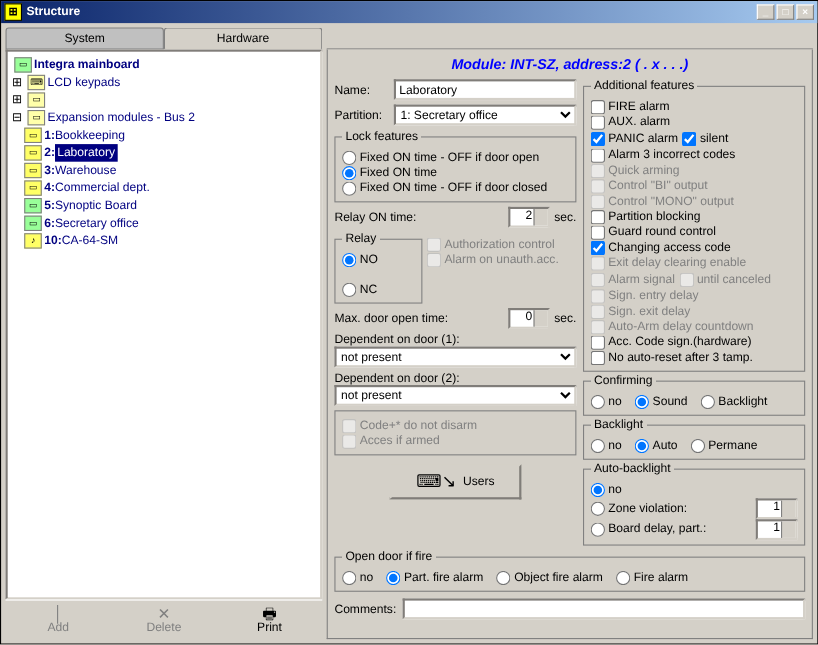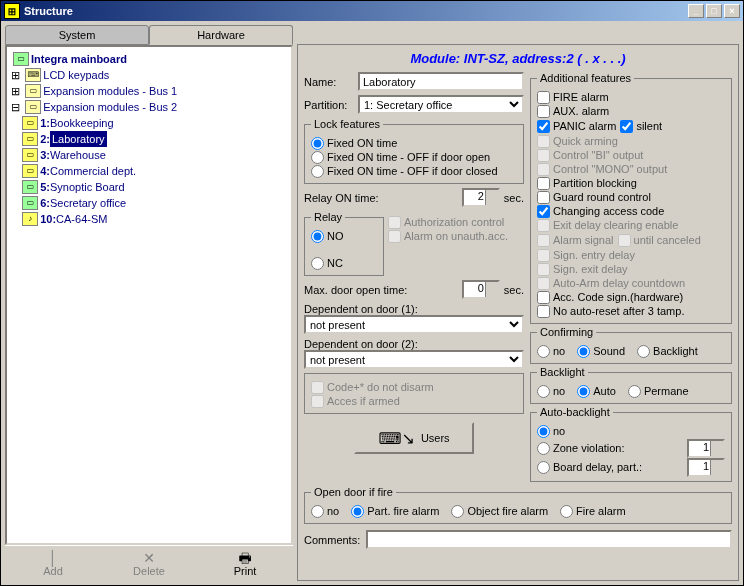--- a/index.html
+++ b/index.html
@@ -66,21 +66,21 @@
  </div>
  <div class="body">
   <div class="leftpane">
    <div class="tabs">
     <div class="tab inactive">System</div>
     <div class="tab active">Hardware</div>
    </div>
    <div class="treebox">
     <div class="treeline"><span class="ticon g">▭</span><span class="root">Integra mainboard</span></div>
     <div class="treeline"><span>⊞ </span><span class="ticon">⌨</span><span class="lbl">LCD keypads</span></div>
-    <div class="treeline"><span>⊞ </span><span class="ticon">▭</span><span class="lbl">Expansion modules - Bus 1</span></div>
+    <div class="treeline"><span>⊞ </span><span class="ticon">▭</span></div>
     <div class="treeline"><span>⊟ </span><span class="ticon">▭</span><span class="lbl">Expansion modules - Bus 2</span></div>
     <div class="treeline"><span>   </span><span class="ticon y">▭</span> <span class="num">1:</span> <span class="lbl">Bookkeeping</span></div>
     <div class="treeline sel"><span>   </span><span class="ticon y">▭</span> <span class="num">2:</span> <span class="lbl">Laboratory</span></div>
     <div class="treeline"><span>   </span><span class="ticon y">▭</span> <span class="num">3:</span> <span class="lbl">Warehouse</span></div>
     <div class="treeline"><span>   </span><span class="ticon y">▭</span> <span class="num">4:</span> <span class="lbl">Commercial dept.</span></div>
     <div class="treeline"><span>   </span><span class="ticon g">▭</span> <span class="num">5:</span> <span class="lbl">Synoptic Board</span></div>
     <div class="treeline"><span>   </span><span class="ticon g">▭</span> <span class="num">6:</span> <span class="lbl">Secretary office</span></div>
     <div class="treeline"><span>   </span><span class="ticon y">♪</span><span class="num">10:</span> <span class="lbl">CA-64-SM</span></div>
    </div>
    <div class="btnrow">
@@ -109,26 +109,26 @@
                 <span class="flbl">Name:</span>
                 <input type="text" style="flex: 1 1 0%;" value="Laboratory">
               </div>
       <div class="row">
                 <span class="flbl">Partition:</span>
                 <select style="flex:1"><option>1: Secretary office</option></select>
               </div>
       <fieldset>
        <legend>Lock features</legend>
        <label class="rb">
+                  <input type="radio" name="lk" style="">
+                  <span>Fixed ON time - OFF if door open</span>
+                </label>
+       <label class="rb">
                   <input type="radio" name="lk" checked="" style="">
                   <span>Fixed ON time</span>
-                </label>
-       <label class="rb">
-                  <input type="radio" name="lk" style="">
-                  <span>Fixed ON time - OFF if door open</span>
                 </label>
        <label class="rb">
                   <input type="radio" name="lk" style="">
                   <span>Fixed ON time - OFF if door closed</span>
                 </label>
       </fieldset>
       <div class="row">
                 <span style="flex:1">Relay ON time:</span>
                 <div class="spin">2</div>
                 <span>sec.</span>
@@ -195,20 +195,24 @@
        <div class="row">
         <label class="cb">
                     <input type="checkbox" checked="" style="">
                     <span>PANIC alarm</span>
                   </label>
         <label class="cb">
                     <input type="checkbox" checked="" style="">
                     <span>silent</span>
                   </label>
        </div>
+       <label class="cb">
+                  <input type="checkbox" style="">
+                  <span>Alarm 3 incorrect codes</span>
+                </label>
        <label class="cb dis">
                   <input type="checkbox" disabled="" style="">
                   <span>Quick arming</span>
                 </label>
        <label class="cb dis">
                   <input type="checkbox" disabled="" style="">
                   <span>Control "BI" output</span>
                 </label>
        <label class="cb dis">
                   <input type="checkbox" disabled="" style="">

